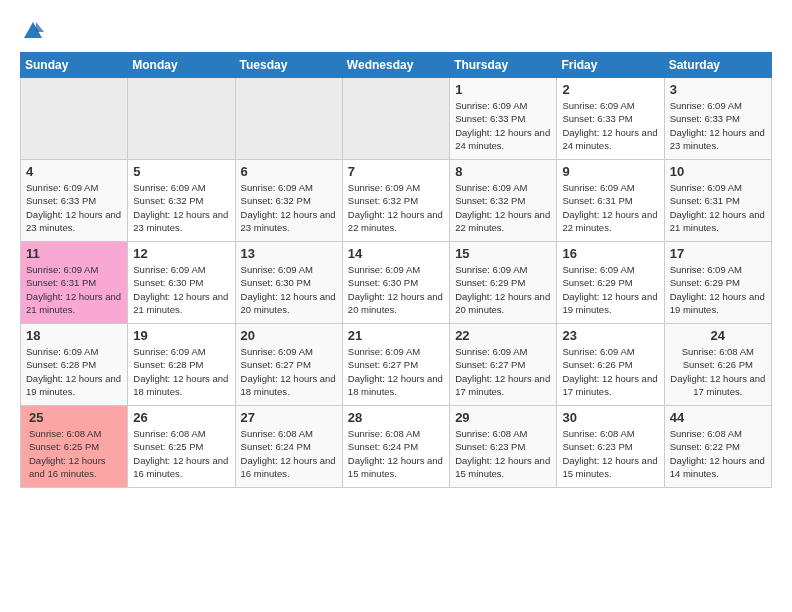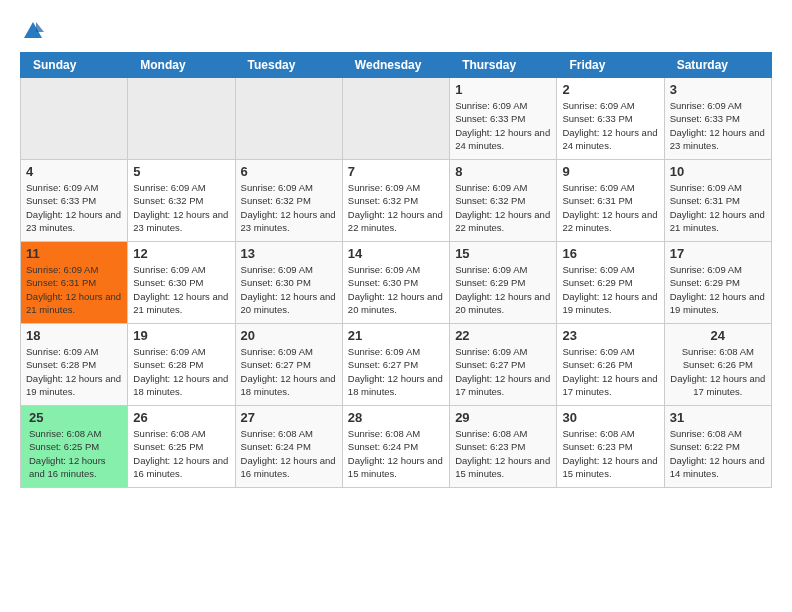--- a/index.html
+++ b/index.html
@@ -34,21 +34,21 @@
     }
     table {
       width: 100%;
       border-collapse: collapse;
       table-layout: fixed;
     }
     th {
       background-color: #2a7abf;
       color: #fff;
       font-size: 12px;
-      padding: 5px 12px;
+      padding: 5px 4px;
       text-align: left;
       font-weight: bold;
       border: 1px solid #2a7abf;
     }
     td {
       border: 1px solid #ccc;
       vertical-align: top;
       padding: 4px 5px;
       font-size: 10px;
       height: 82px;
@@ -197,21 +197,21 @@
         </td>
         <td style="background: rgb(249, 249, 249);">
           <span class="day-num">10</span>
           <div class="day-info">Sunrise: 6:09 AM
 Sunset: 6:31 PM
 Daylight: 12 hours
 and 21 minutes.</div>
         </td>
       </tr>
       <tr>
-        <td style="background: #f97316;">
+        <td style="background: #f9a8d4;">
           <span class="day-num">11</span>
           <div class="day-info">Sunrise: 6:09 AM
 Sunset: 6:31 PM
 Daylight: 12 hours
 and 21 minutes.</div>
         </td>
         <td style="background: rgb(255, 255, 255);">
           <span class="day-num">12</span>
           <div class="day-info">Sunrise: 6:09 AM
 Sunset: 6:30 PM
@@ -299,21 +299,21 @@
         </td>
         <td style="background: rgb(249, 249, 249); text-align: center;">
           <span class="day-num">24</span>
           <div class="day-info">Sunrise: 6:08 AM
 Sunset: 6:26 PM
 Daylight: 12 hours
 and 17 minutes.</div>
         </td>
       </tr>
       <tr>
-        <td style="background: #86efac; padding-left: 8px;">
+        <td style="background: #fca5a5; padding-left: 8px;">
           <span class="day-num">25</span>
           <div class="day-info">Sunrise: 6:08 AM
 Sunset: 6:25 PM
 Daylight: 12 hours
 and 16 minutes.</div>
         </td>
         <td style="background: rgb(255, 255, 255);">
           <span class="day-num">26</span>
           <div class="day-info">Sunrise: 6:08 AM
 Sunset: 6:25 PM
@@ -342,21 +342,21 @@
 and 15 minutes.</div>
         </td>
         <td style="background: rgb(255, 255, 255);">
           <span class="day-num">30</span>
           <div class="day-info">Sunrise: 6:08 AM
 Sunset: 6:23 PM
 Daylight: 12 hours
 and 15 minutes.</div>
         </td>
         <td style="background: rgb(249, 249, 249);">
-          <span class="day-num">31</span>
+          <span class="day-num">44</span>
           <div class="day-info">Sunrise: 6:08 AM
 Sunset: 6:22 PM
 Daylight: 12 hours
 and 14 minutes.</div>
         </td>
       </tr>
     </tbody>
 </table>
 
 </body></html>

